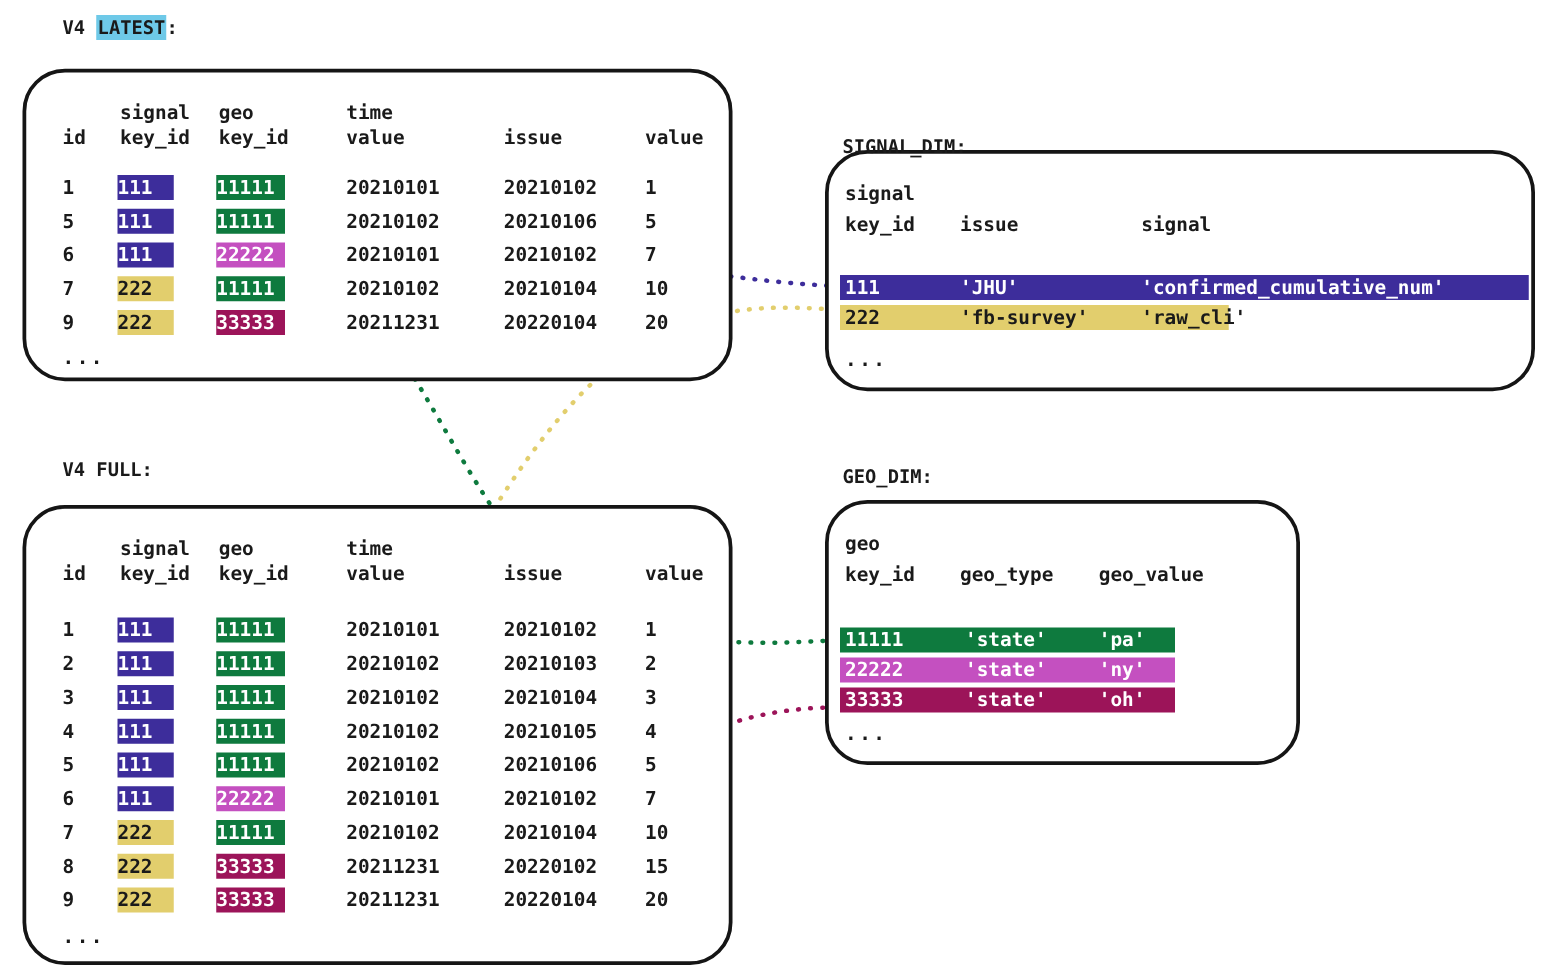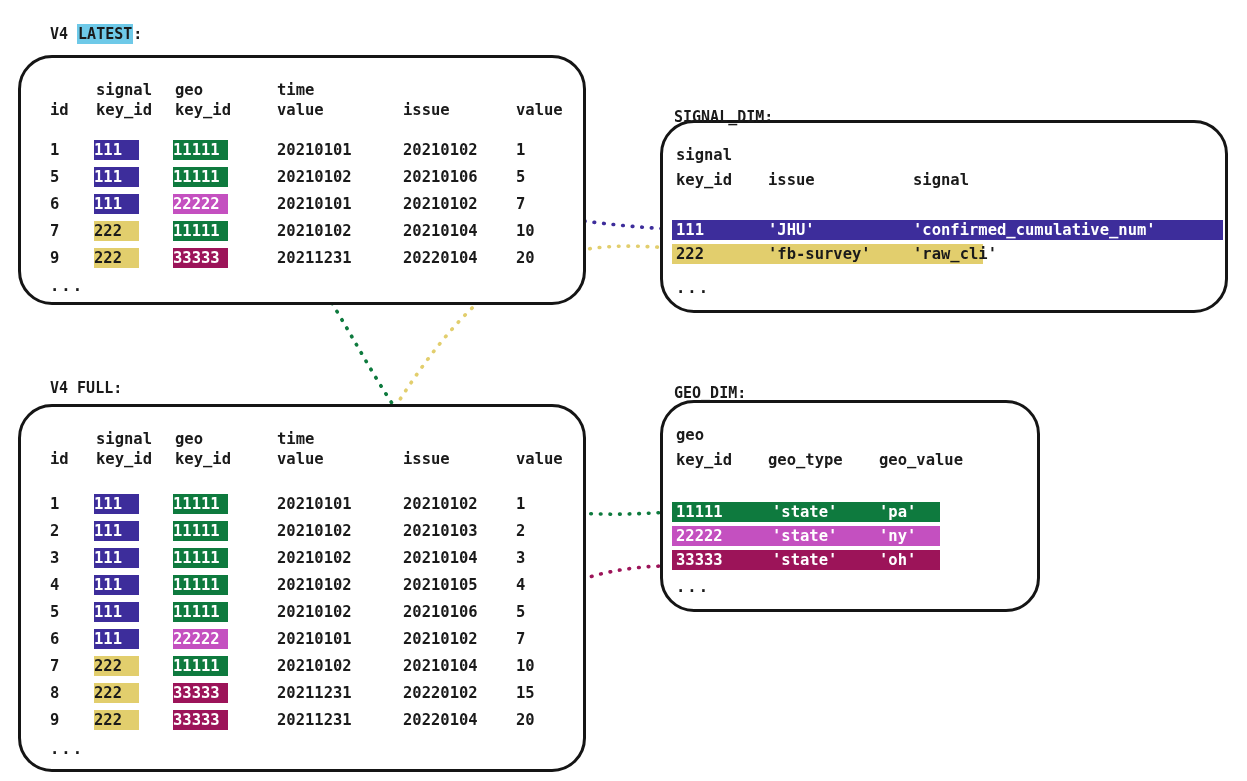--- a/index.html
+++ b/index.html
@@ -30,21 +30,20 @@
   
   .caption {
     position: absolute;
     font-family: "DejaVu Sans Mono", "Liberation Mono", monospace;
     font-size: 15px;
     font-weight: bold;
     color: #1a1a1a;
     letter-spacing: 0px;
     white-space: pre;
     z-index: 8;
-    margin-top: 12px;
   }
   .caption .hl {
     background: #6ec9e8;
     padding: 1px 1px 1px 1px;
   }
 
   
   .box {
     position: absolute;
     border: 3.5px solid #151515;
@@ -133,21 +132,21 @@
     <div class="cell hdr" style="left:277px; top:429px;">time</div>
     <div class="cell hdr" style="left:50px;  top:449px;">id</div>
     <div class="cell hdr" style="left:96px;  top:449px;">key_id</div>
     <div class="cell hdr" style="left:175px; top:449px;">key_id</div>
     <div class="cell hdr" style="left:277px; top:449px;">value</div>
     <div class="cell hdr" style="left:403px; top:449px;">issue</div>
     <div class="cell hdr" style="left:516px; top:449px;">value</div>
   <div class="cell" style="left: 50px; top: 494px;">1</div><div class="cell c-purple" style="left: 94px; top: 494px; width: 45px;">111</div><div class="cell c-green" style="left: 173px; top: 494px; width: 55px;">11111</div><div class="cell" style="left: 277px; top: 494px;">20210101</div><div class="cell" style="left: 403px; top: 494px;">20210102</div><div class="cell" style="left: 516px; top: 494px;">1</div><div class="cell" style="left: 50px; top: 521px;">2</div><div class="cell c-purple" style="left: 94px; top: 521px; width: 45px;">111</div><div class="cell c-green" style="left: 173px; top: 521px; width: 55px;">11111</div><div class="cell" style="left: 277px; top: 521px;">20210102</div><div class="cell" style="left: 403px; top: 521px;">20210103</div><div class="cell" style="left: 516px; top: 521px;">2</div><div class="cell" style="left: 50px; top: 548px;">3</div><div class="cell c-purple" style="left: 94px; top: 548px; width: 45px;">111</div><div class="cell c-green" style="left: 173px; top: 548px; width: 55px;">11111</div><div class="cell" style="left: 277px; top: 548px;">20210102</div><div class="cell" style="left: 403px; top: 548px;">20210104</div><div class="cell" style="left: 516px; top: 548px;">3</div><div class="cell" style="left: 50px; top: 575px;">4</div><div class="cell c-purple" style="left: 94px; top: 575px; width: 45px;">111</div><div class="cell c-green" style="left: 173px; top: 575px; width: 55px;">11111</div><div class="cell" style="left: 277px; top: 575px;">20210102</div><div class="cell" style="left: 403px; top: 575px;">20210105</div><div class="cell" style="left: 516px; top: 575px;">4</div><div class="cell" style="left: 50px; top: 602px;">5</div><div class="cell c-purple" style="left: 94px; top: 602px; width: 45px;">111</div><div class="cell c-green" style="left: 173px; top: 602px; width: 55px;">11111</div><div class="cell" style="left: 277px; top: 602px;">20210102</div><div class="cell" style="left: 403px; top: 602px;">20210106</div><div class="cell" style="left: 516px; top: 602px;">5</div><div class="cell" style="left: 50px; top: 629px;">6</div><div class="cell c-purple" style="left: 94px; top: 629px; width: 45px;">111</div><div class="cell c-magenta" style="left: 173px; top: 629px; width: 55px;">22222</div><div class="cell" style="left: 277px; top: 629px;">20210101</div><div class="cell" style="left: 403px; top: 629px;">20210102</div><div class="cell" style="left: 516px; top: 629px;">7</div><div class="cell" style="left: 50px; top: 656px;">7</div><div class="cell c-yellow" style="left: 94px; top: 656px; width: 45px;">222</div><div class="cell c-green" style="left: 173px; top: 656px; width: 55px;">11111</div><div class="cell" style="left: 277px; top: 656px;">20210102</div><div class="cell" style="left: 403px; top: 656px;">20210104</div><div class="cell" style="left: 516px; top: 656px;">10</div><div class="cell" style="left: 50px; top: 683px;">8</div><div class="cell c-yellow" style="left: 94px; top: 683px; width: 45px;">222</div><div class="cell c-maroon" style="left: 173px; top: 683px; width: 55px;">33333</div><div class="cell" style="left: 277px; top: 683px;">20211231</div><div class="cell" style="left: 403px; top: 683px;">20220102</div><div class="cell" style="left: 516px; top: 683px;">15</div><div class="cell" style="left: 50px; top: 710px;">9</div><div class="cell c-yellow" style="left: 94px; top: 710px; width: 45px;">222</div><div class="cell c-maroon" style="left: 173px; top: 710px; width: 55px;">33333</div><div class="cell" style="left: 277px; top: 710px;">20211231</div><div class="cell" style="left: 403px; top: 710px;">20220104</div><div class="cell" style="left: 516px; top: 710px;">20</div></div>
   <div class="dots" style="left:50px; top:740px; z-index:7;">...</div>
 
-  <div class="caption" style="left:674px; top:96px;">SIGNAL_DIM:</div>
+  <div class="caption" style="left:674px; top:108px;">SIGNAL_DIM:</div>
 
   <div class="box" style="left:660px; top:120px; width:568px; height:193px;"></div>
 
   <div class="tbl" id="signal-tbl">
     <div class="cell hdr" style="left:676px; top:145px;">signal</div>
     <div class="cell hdr" style="left:676px; top:170px;">key_id</div>
     <div class="cell hdr" style="left:768px; top:170px;">issue</div>
     <div class="cell hdr" style="left:913px; top:170px;">signal</div>
   <div class="cell c-purple" style="left: 672px; top: 220px; width: 551px;"></div><div class="cell" style="left: 676px; top: 220px; color: rgb(255, 255, 255);">111</div><div class="cell" style="left: 768px; top: 220px; color: rgb(255, 255, 255);">'JHU'</div><div class="cell" style="left: 913px; top: 220px; color: rgb(255, 255, 255);">'confirmed_cumulative_num'</div><div class="cell c-yellow" style="left: 672px; top: 244px; width: 311px;"></div><div class="cell" style="left: 676px; top: 244px; color: rgb(26, 26, 26);">222</div><div class="cell" style="left: 768px; top: 244px; color: rgb(26, 26, 26);">'fb-survey'</div><div class="cell" style="left: 913px; top: 244px; color: rgb(26, 26, 26);">'raw_cli'</div></div>
   <div class="dots" style="left:676px; top:279px; z-index:7;">...</div>

